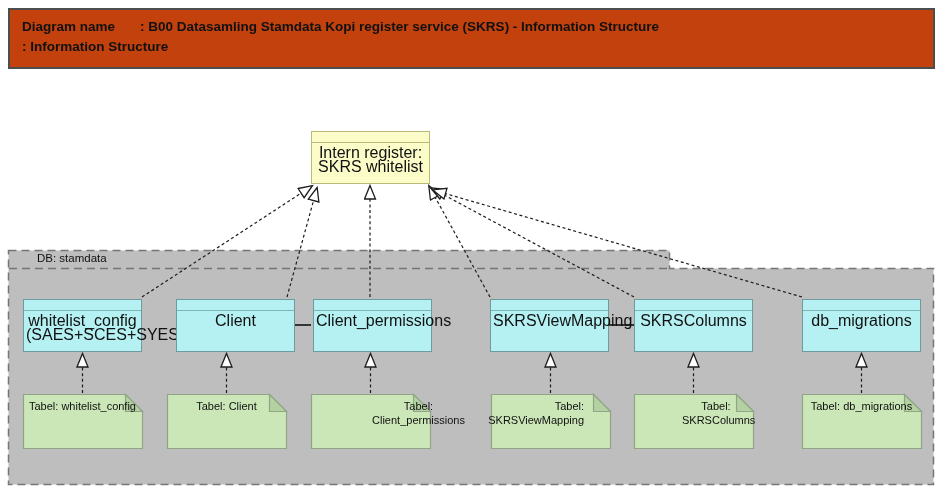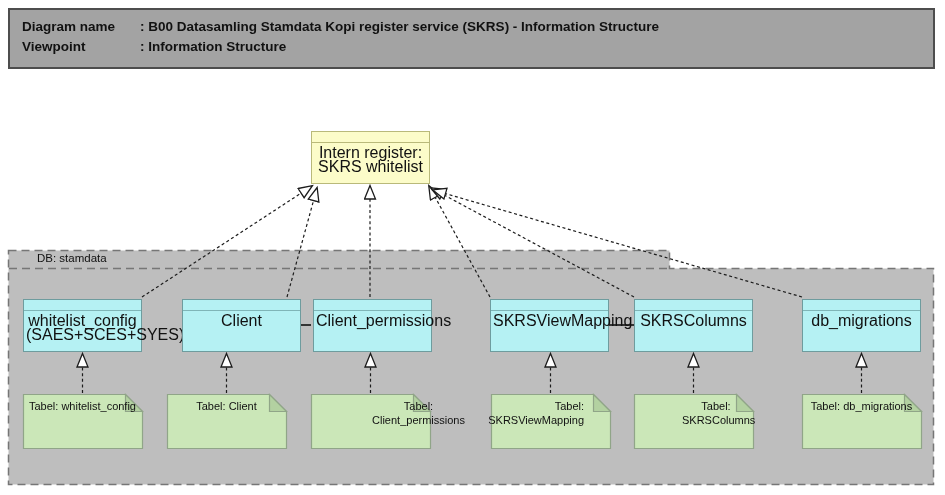--- a/index.html
+++ b/index.html
@@ -1,40 +1,40 @@
 <!DOCTYPE html>
 <html><head>
 <meta charset="utf-8">
 <style>
   html,body{margin:0;padding:0;background:#fff;}
   body{font-family:"Liberation Sans",sans-serif;color:#111;}
   #canvas{position:relative;width:945px;height:495px;background:#fff;overflow:hidden;}
 
   
   .hdr{position:absolute;left:8px;top:8px;width:927px;height:61px;box-sizing:border-box;
-       background:#a3a3a3;border:2px solid #4D4D4D;padding:7px 0 0 12px;}
+       background:#c2410c;border:2px solid #4D4D4D;padding:7px 0 0 12px;}
   .hdr-row{display:flex;font-weight:bold;font-size:13.5px;line-height:20px;white-space:nowrap;}
   .hdr-label{width:118px;flex:0 0 auto;}
   .hdr-value{flex:1 1 auto;}
 
   
   #wires{position:absolute;left:0;top:0;z-index:0;}
 
   
   .node{position:absolute;box-sizing:border-box;z-index:2;}
   .band{box-sizing:border-box;}
   .nlabel{text-align:center;font-size:16px;line-height:14px;padding:3px 2px 0 2px;}
 
   .register{width:119px;height:53px;left:311px;top:131px;background:#FCFCC9;border:1px solid #B9B97A;}
   .register .band{height:11px;border-bottom:1px solid #B9B97A;}
 
   .entity{width:119px;height:53px;top:299px;background:#B5F1F3;border:1px solid #6E9C9E;}
   .entity .band{height:11px;border-bottom:1px solid #7FB5B7;}
 
-  .e0{left:23px;} .e1{left:182px;} .e2{left:313px;}
+  .e0{left:23px;} .e1{left:176px;} .e2{left:313px;}
   .e3{left:490px;} .e4{left:634px;} .e5{left:802px;}
 
   
   .group-label{position:absolute;left:17px;top:252px;font-size:11.5px;z-index:2;margin-left:20px;}
 
   
   .note-label{position:absolute;top:394px;width:119px;box-sizing:border-box;z-index:2;
               text-align:center;font-size:11px;line-height:14px;padding:5px 3px 0 3px;}
   .n0{left:23px;} .n1{left:167px;} .n2{left:311px;margin-left:48px;}
   .n3{left:468px;text-align:right;} .n4{left:634px;padding-left:48px;} .n5{left:802px;}
@@ -92,21 +92,20 @@
       <line x1="609" y1="325" x2="634" y2="325"></line>
     </g>
   </svg>
 
   <div class="hdr">
     <div class="hdr-row">
       <span class="hdr-label">Diagram name</span>
       <span class="hdr-value">: B00 Datasamling Stamdata Kopi register service (SKRS) - Information Structure</span>
     </div>
     <div class="hdr-row">
-      <span class="hdr-label">Viewpoint</span>
       <span class="hdr-value">: Information Structure</span>
     </div>
   </div>
 
   <div class="node register">
     <div class="band"></div>
     <div class="nlabel">Intern register: SKRS whitelist</div>
   </div>
 
   <div class="group-label">DB: stamdata</div>

